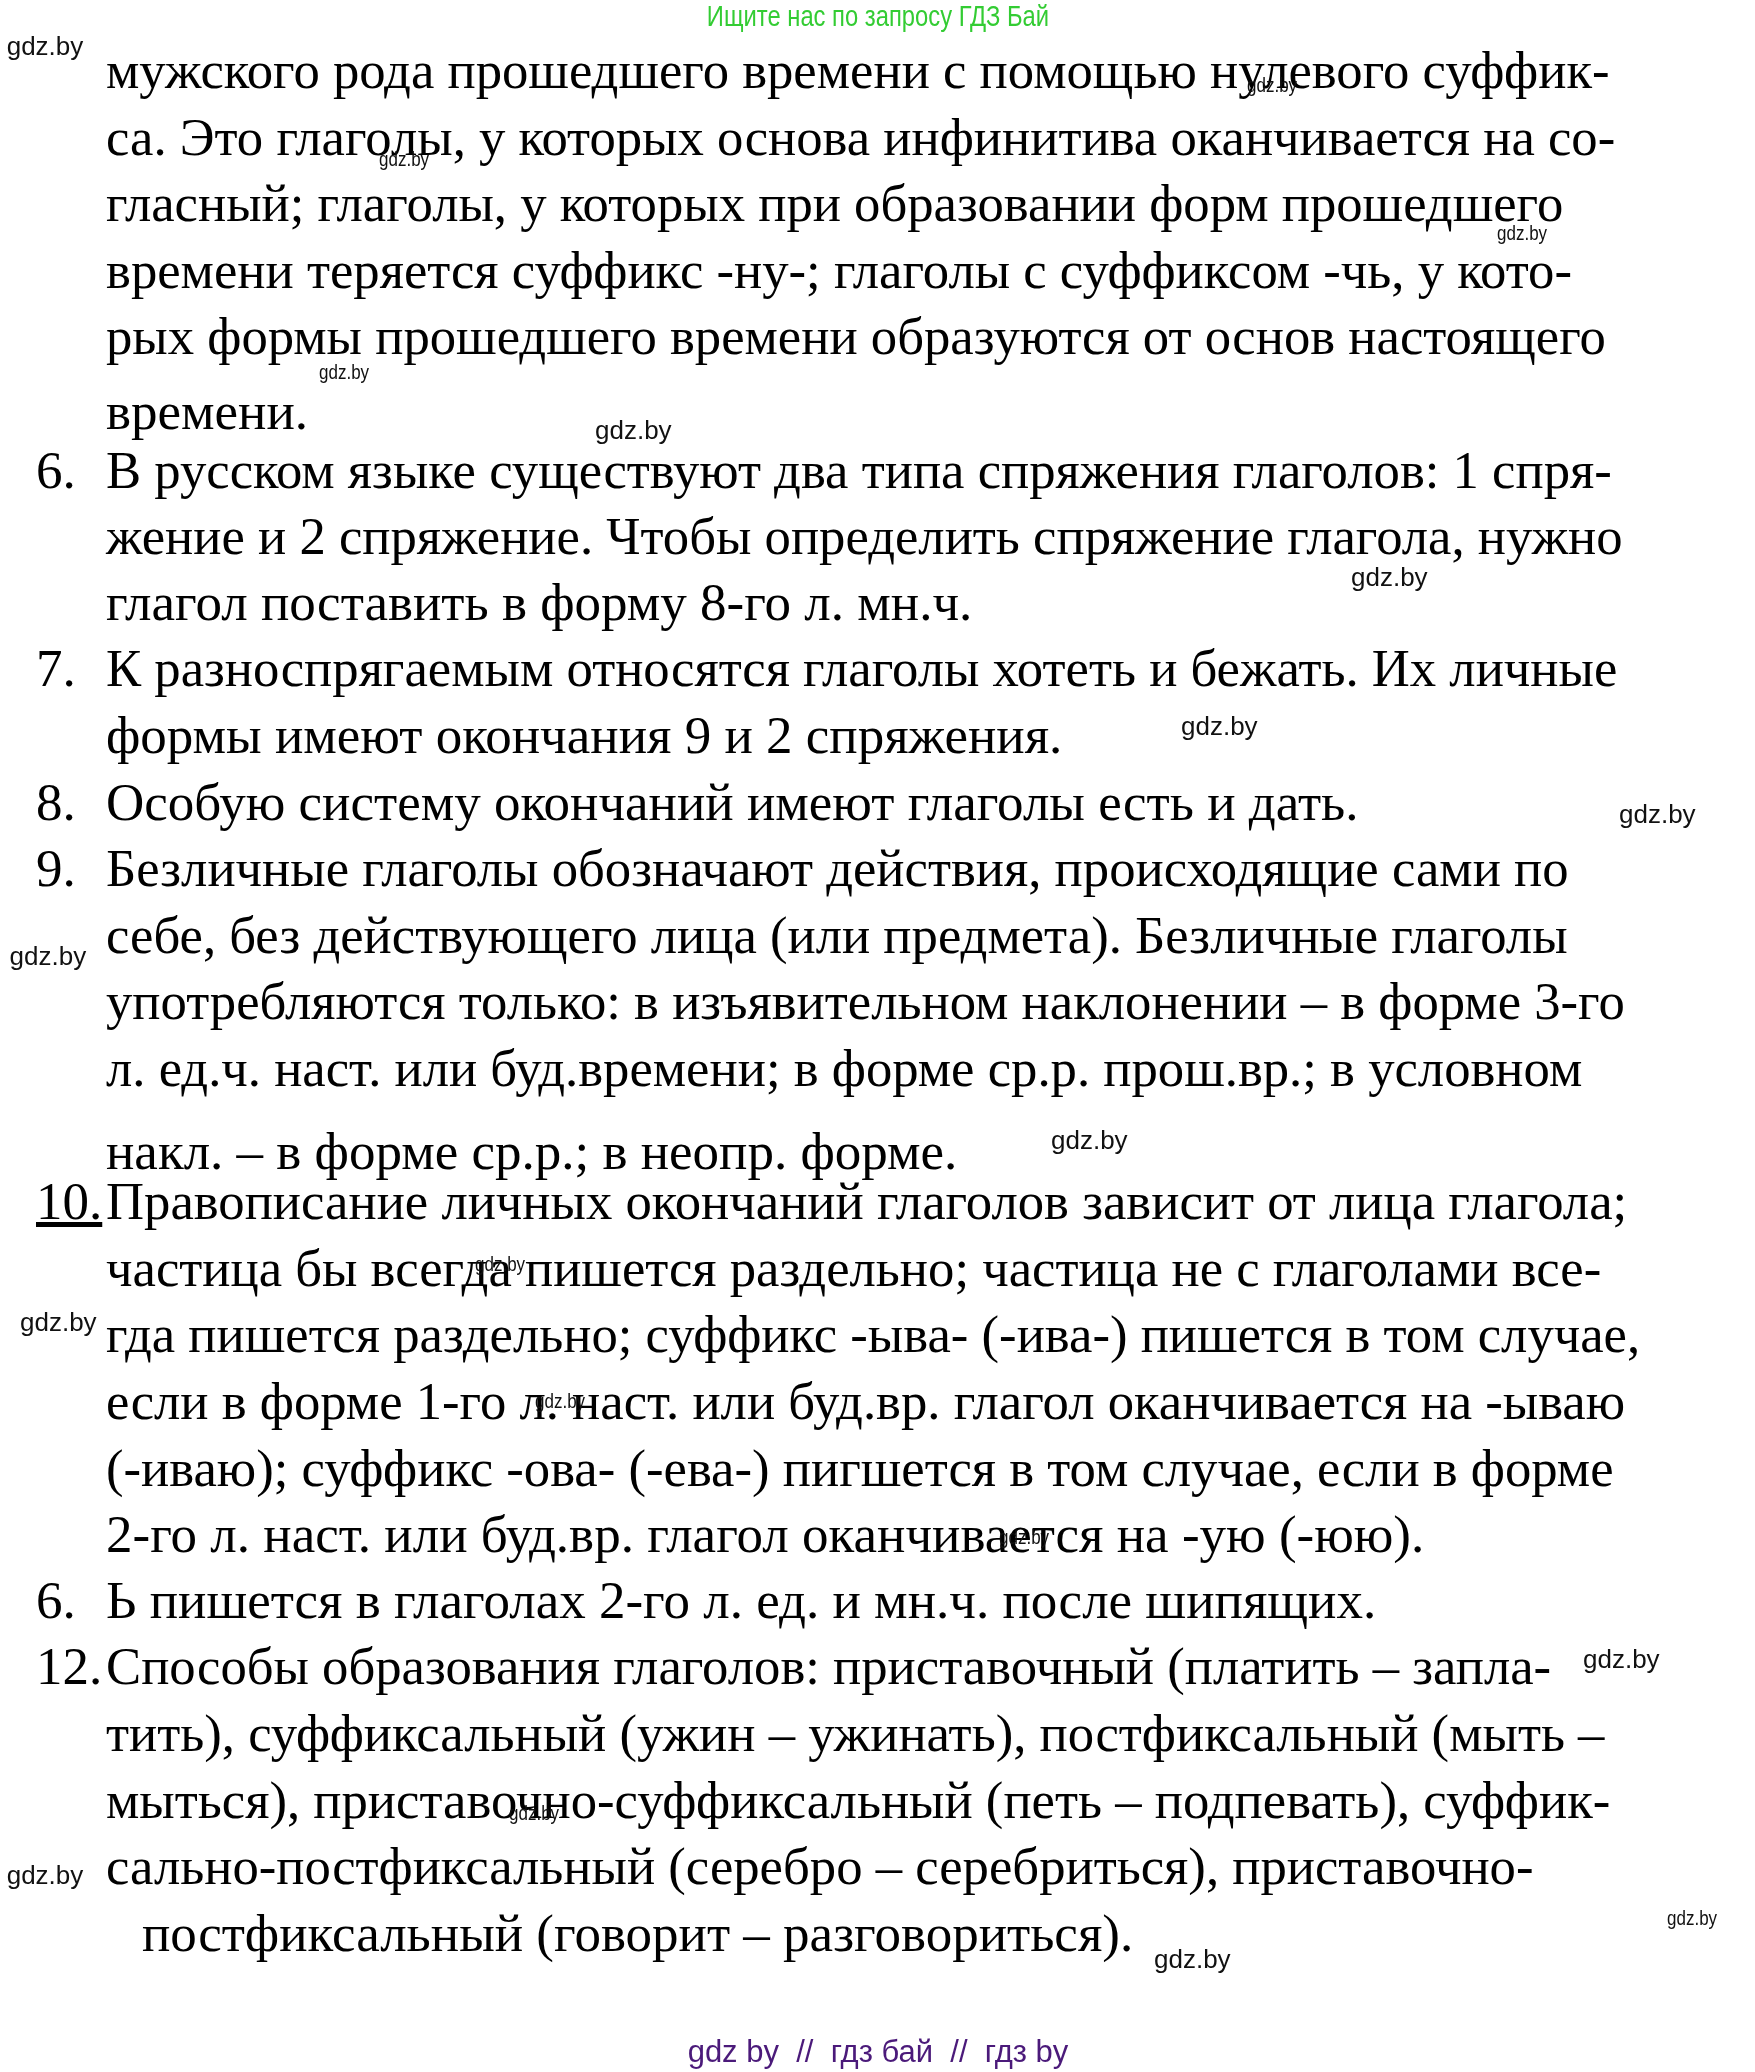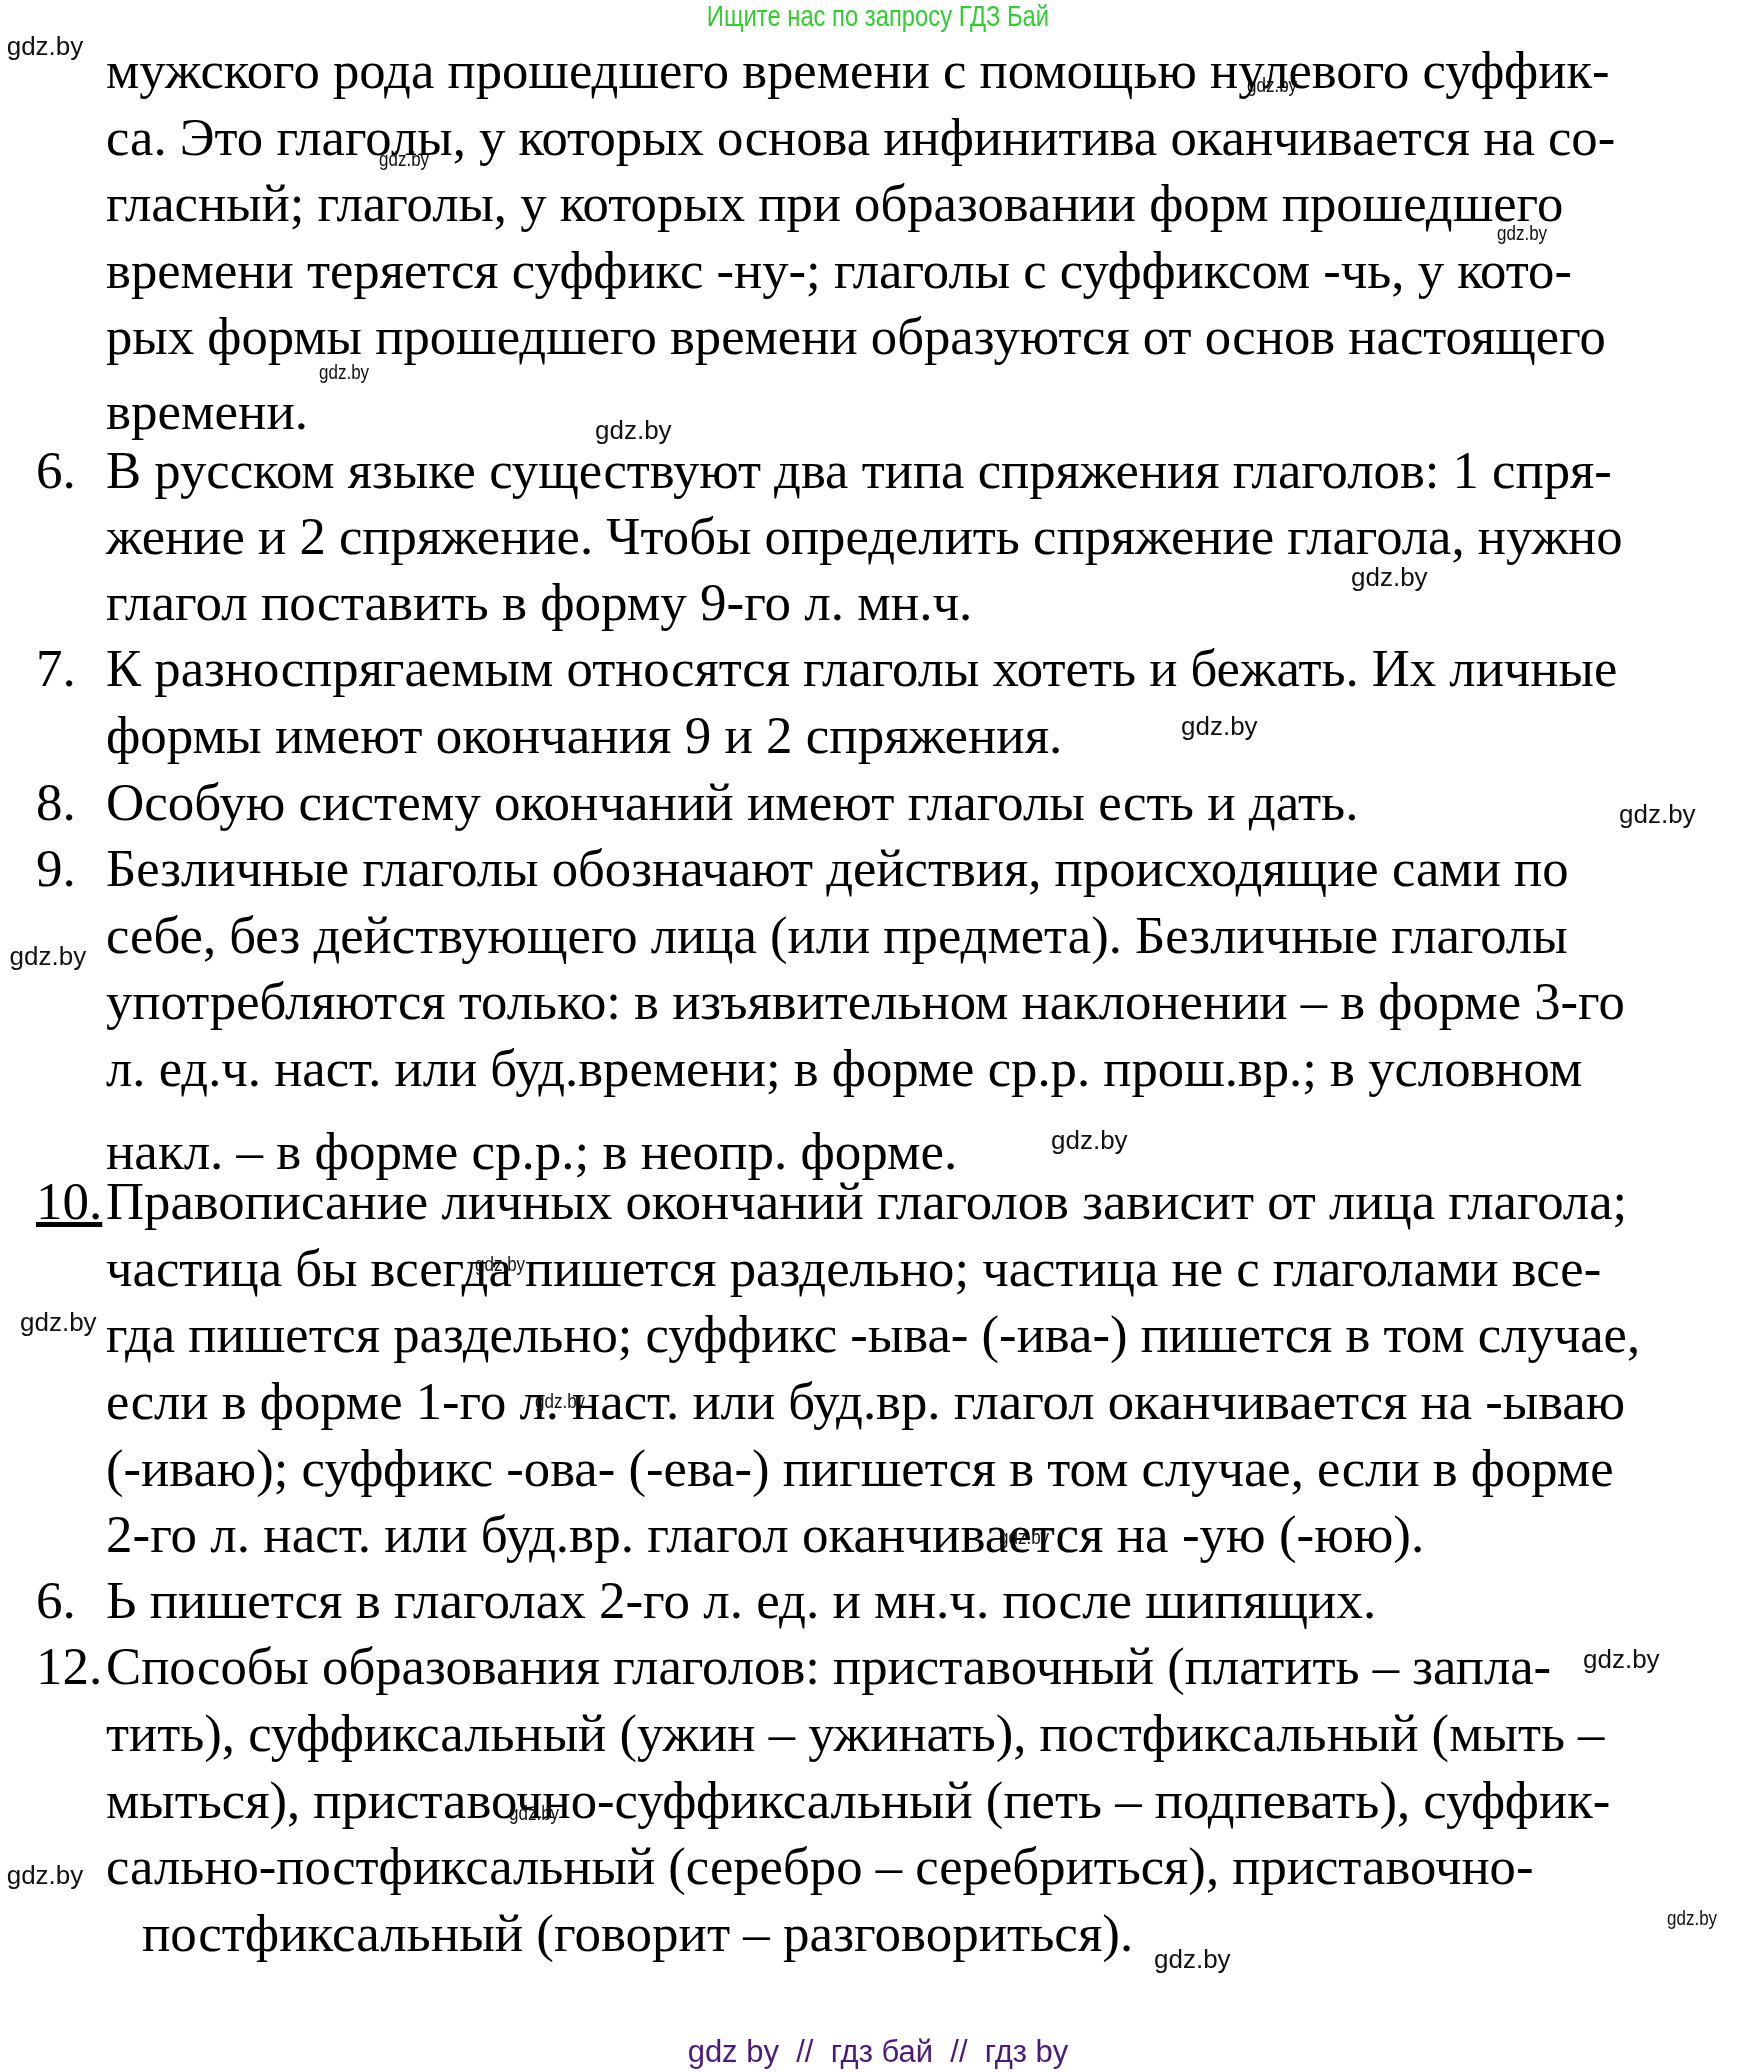--- a/index.html
+++ b/index.html
@@ -20,21 +20,21 @@
 <div id="content">
     <div class="line" style="top: 42px; left: 106px; width: 1615px; transform: scaleX(0.994083); transform-origin: left top;">мужского рода прошедшего времени с помощью нулевого суффик-</div>
     <div class="line" style="top: 109px; left: 106px; width: 1615px; transform: scaleX(0.994083); transform-origin: left top;">са. Это глаголы, у которых основа инфинитива оканчивается на со-</div>
     <div class="line" style="top: 175px; left: 106px; width: 1615px; transform: scaleX(0.994083); transform-origin: left top;">гласный; глаголы, у которых при образовании форм прошедшего</div>
     <div class="line" style="top: 242px; left: 106px; width: 1615px; transform: scaleX(0.994083); transform-origin: left top;">времени теряется суффикс -ну-; глаголы с суффиксом -чь, у кото-</div>
     <div class="line" style="top: 308px; left: 106px; width: 1615px; transform: scaleX(0.994083); transform-origin: left top;">рых формы прошедшего времени образуются от основ настоящего</div>
     <div class="line" style="top: 375px; left: 106px; width: 1615px; margin-top: 8px;">времени.</div>
     <div class="num" style="top: 442px; left: 36px;">6.</div>
     <div class="line" style="top: 442px; left: 106px; width: 1615px; transform: scaleX(0.994083); transform-origin: left top;">В русском языке существуют два типа спряжения глаголов: 1 спря-</div>
     <div class="line" style="top: 508px; left: 106px; width: 1615px; transform: scaleX(0.994083); transform-origin: left top;">жение и 2 спряжение. Чтобы определить спряжение глагола, нужно</div>
-    <div class="line" style="top: 574px; left: 106px; width: 1615px;">глагол поставить в форму 9-го л. мн.ч.</div>
+    <div class="line" style="top: 574px; left: 106px; width: 1615px;">глагол поставить в форму 8-го л. мн.ч.</div>
     <div class="num" style="top: 640px; left: 36px;">7.</div>
     <div class="line" style="top: 640px; left: 106px; width: 1615px; transform: scaleX(0.994083); transform-origin: left top;">К разноспрягаемым относятся глаголы хотеть и бежать. Их личные</div>
     <div class="line" style="top: 707px; left: 106px; width: 1615px;">формы имеют окончания 9 и 2 спряжения.</div>
     <div class="num" style="top: 774px; left: 36px;">8.</div>
     <div class="line" style="top: 774px; left: 106px; width: 1615px;">Особую систему окончаний имеют глаголы есть и дать.</div>
     <div class="num" style="top: 840px; left: 36px;">9.</div>
     <div class="line" style="top: 840px; left: 106px; width: 1615px; transform: scaleX(0.994083); transform-origin: left top;">Безличные глаголы обозначают действия, происходящие сами по</div>
     <div class="line" style="top: 907px; left: 106px; width: 1615px; transform: scaleX(0.994083); transform-origin: left top;">себе, без действующего лица (или предмета). Безличные глаголы</div>
     <div class="line" style="top: 973px; left: 106px; width: 1615px; transform: scaleX(0.994083); transform-origin: left top;">употребляются только: в изъявительном наклонении – в форме 3-го</div>
     <div class="line" style="top: 1040px; left: 106px; width: 1615px; transform: scaleX(0.994083); transform-origin: left top;">л. ед.ч. наст. или буд.времени; в форме ср.р. прош.вр.; в условном</div>

